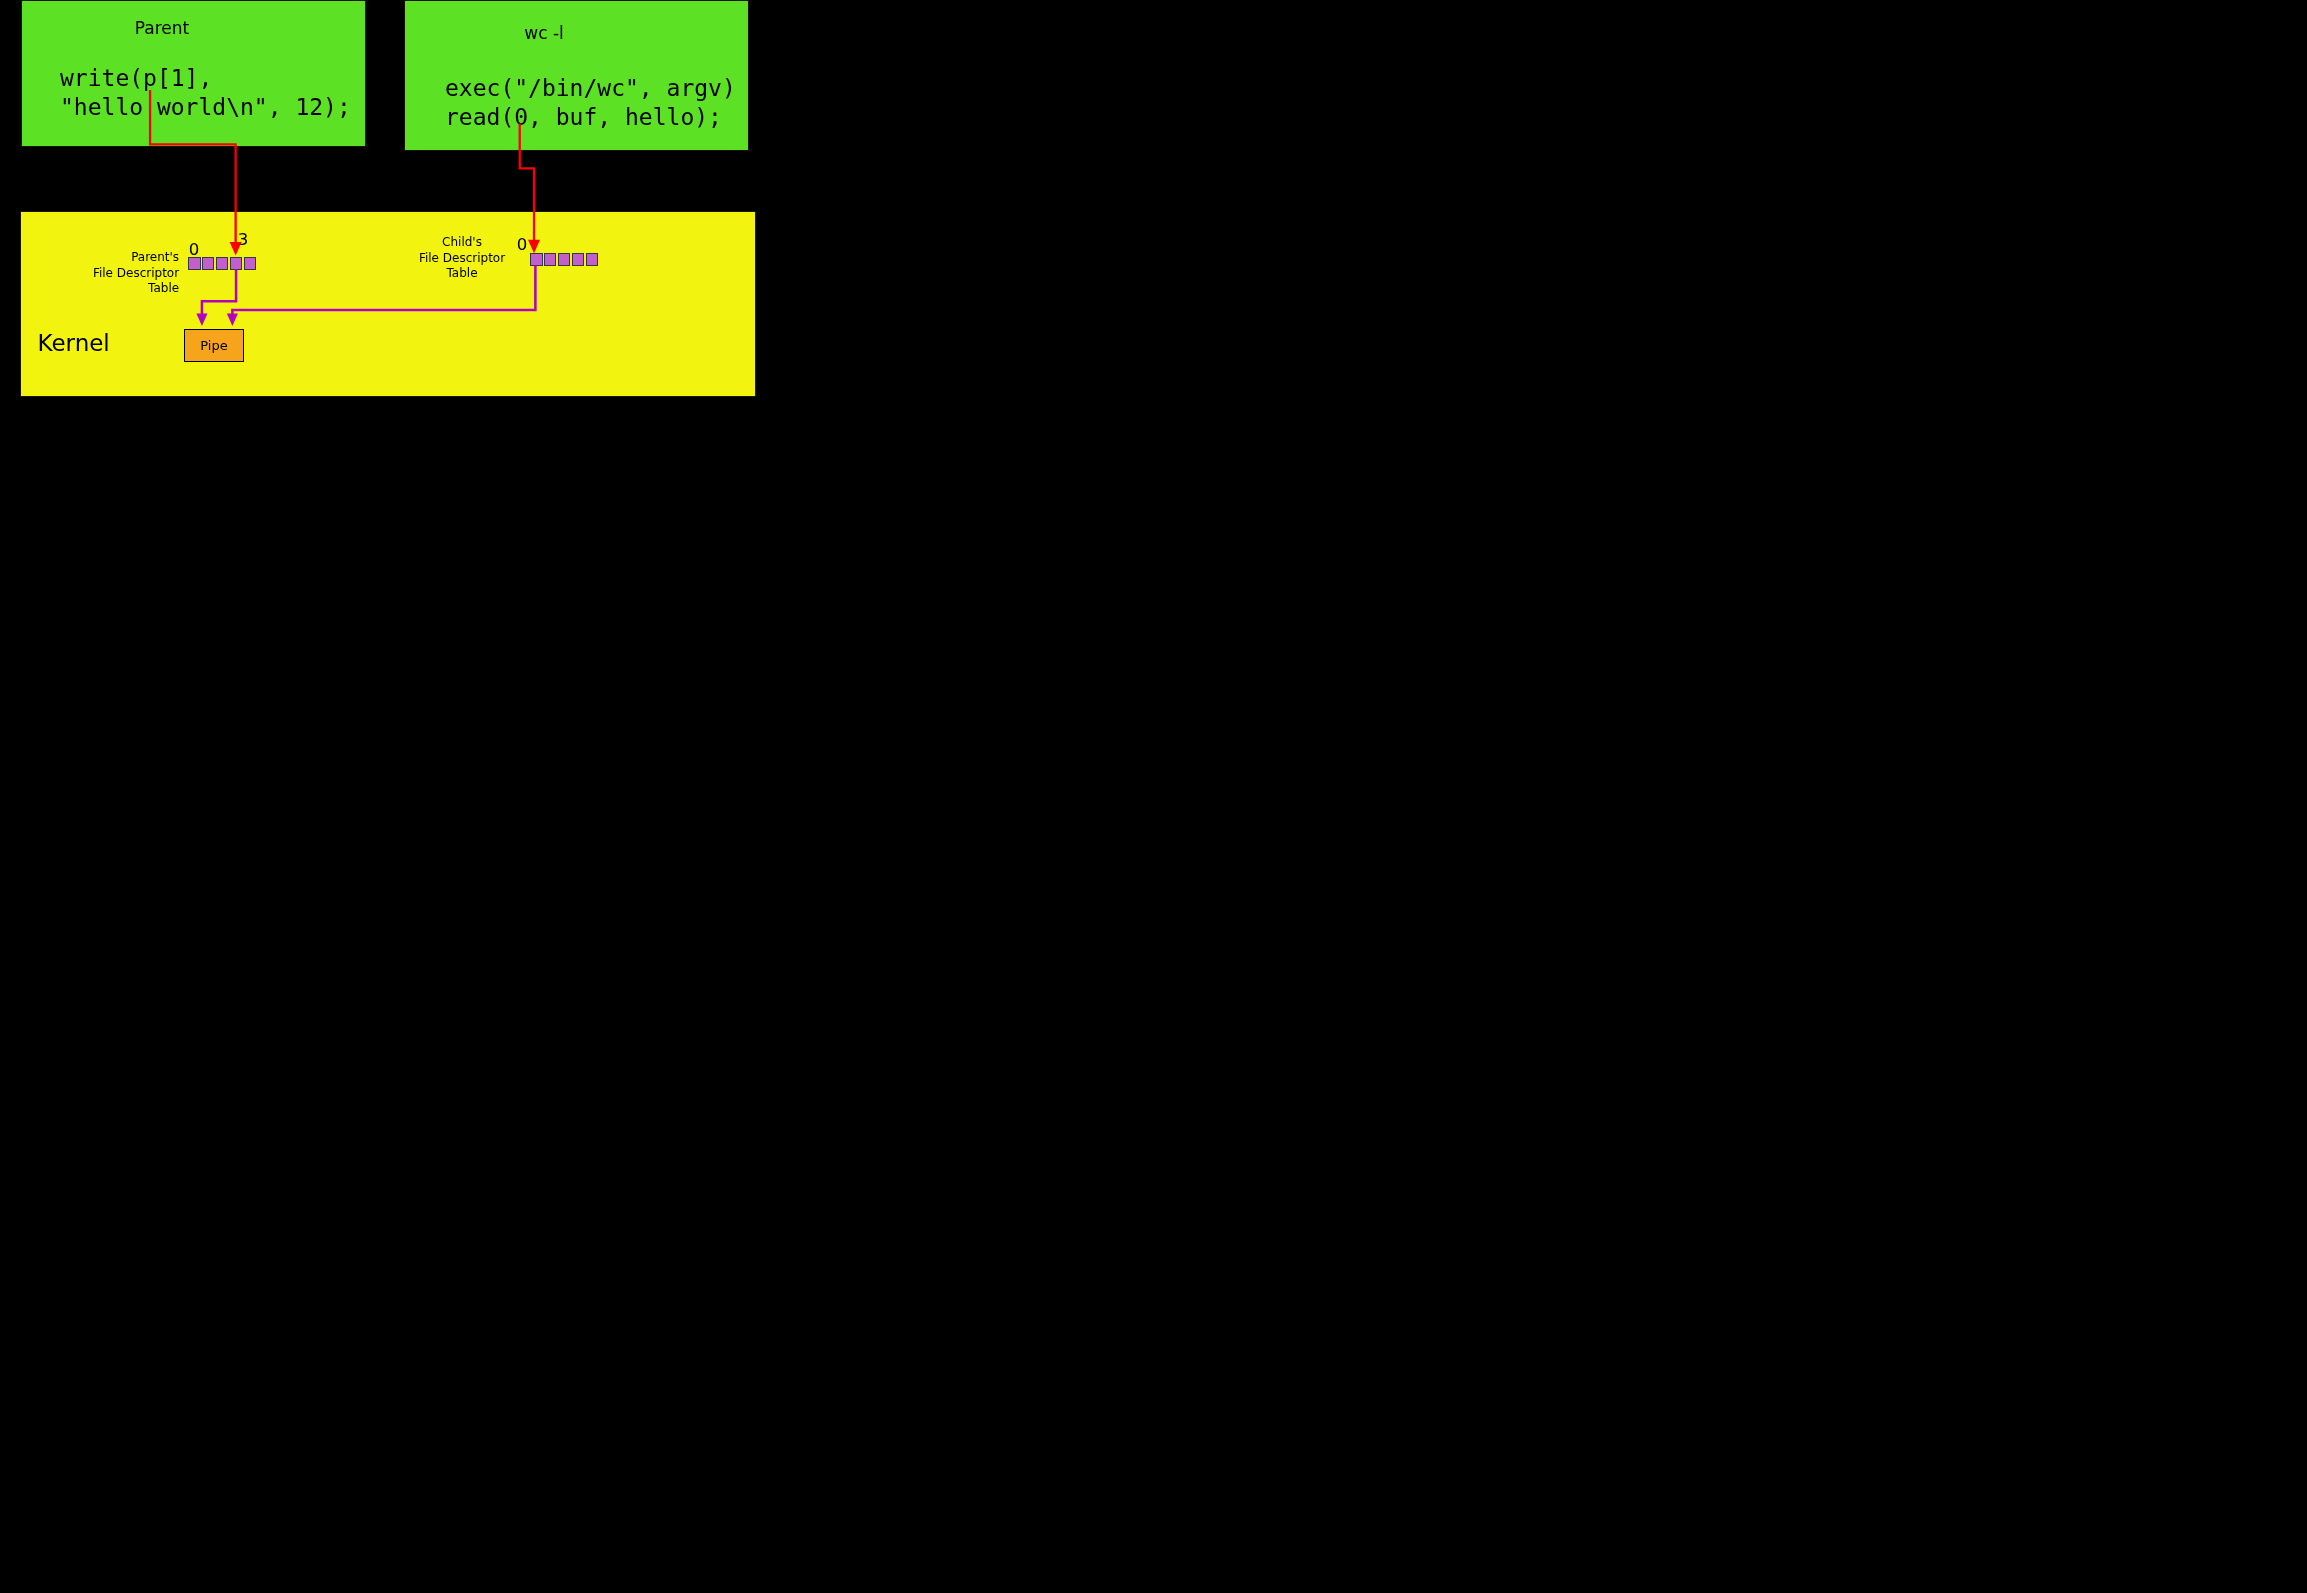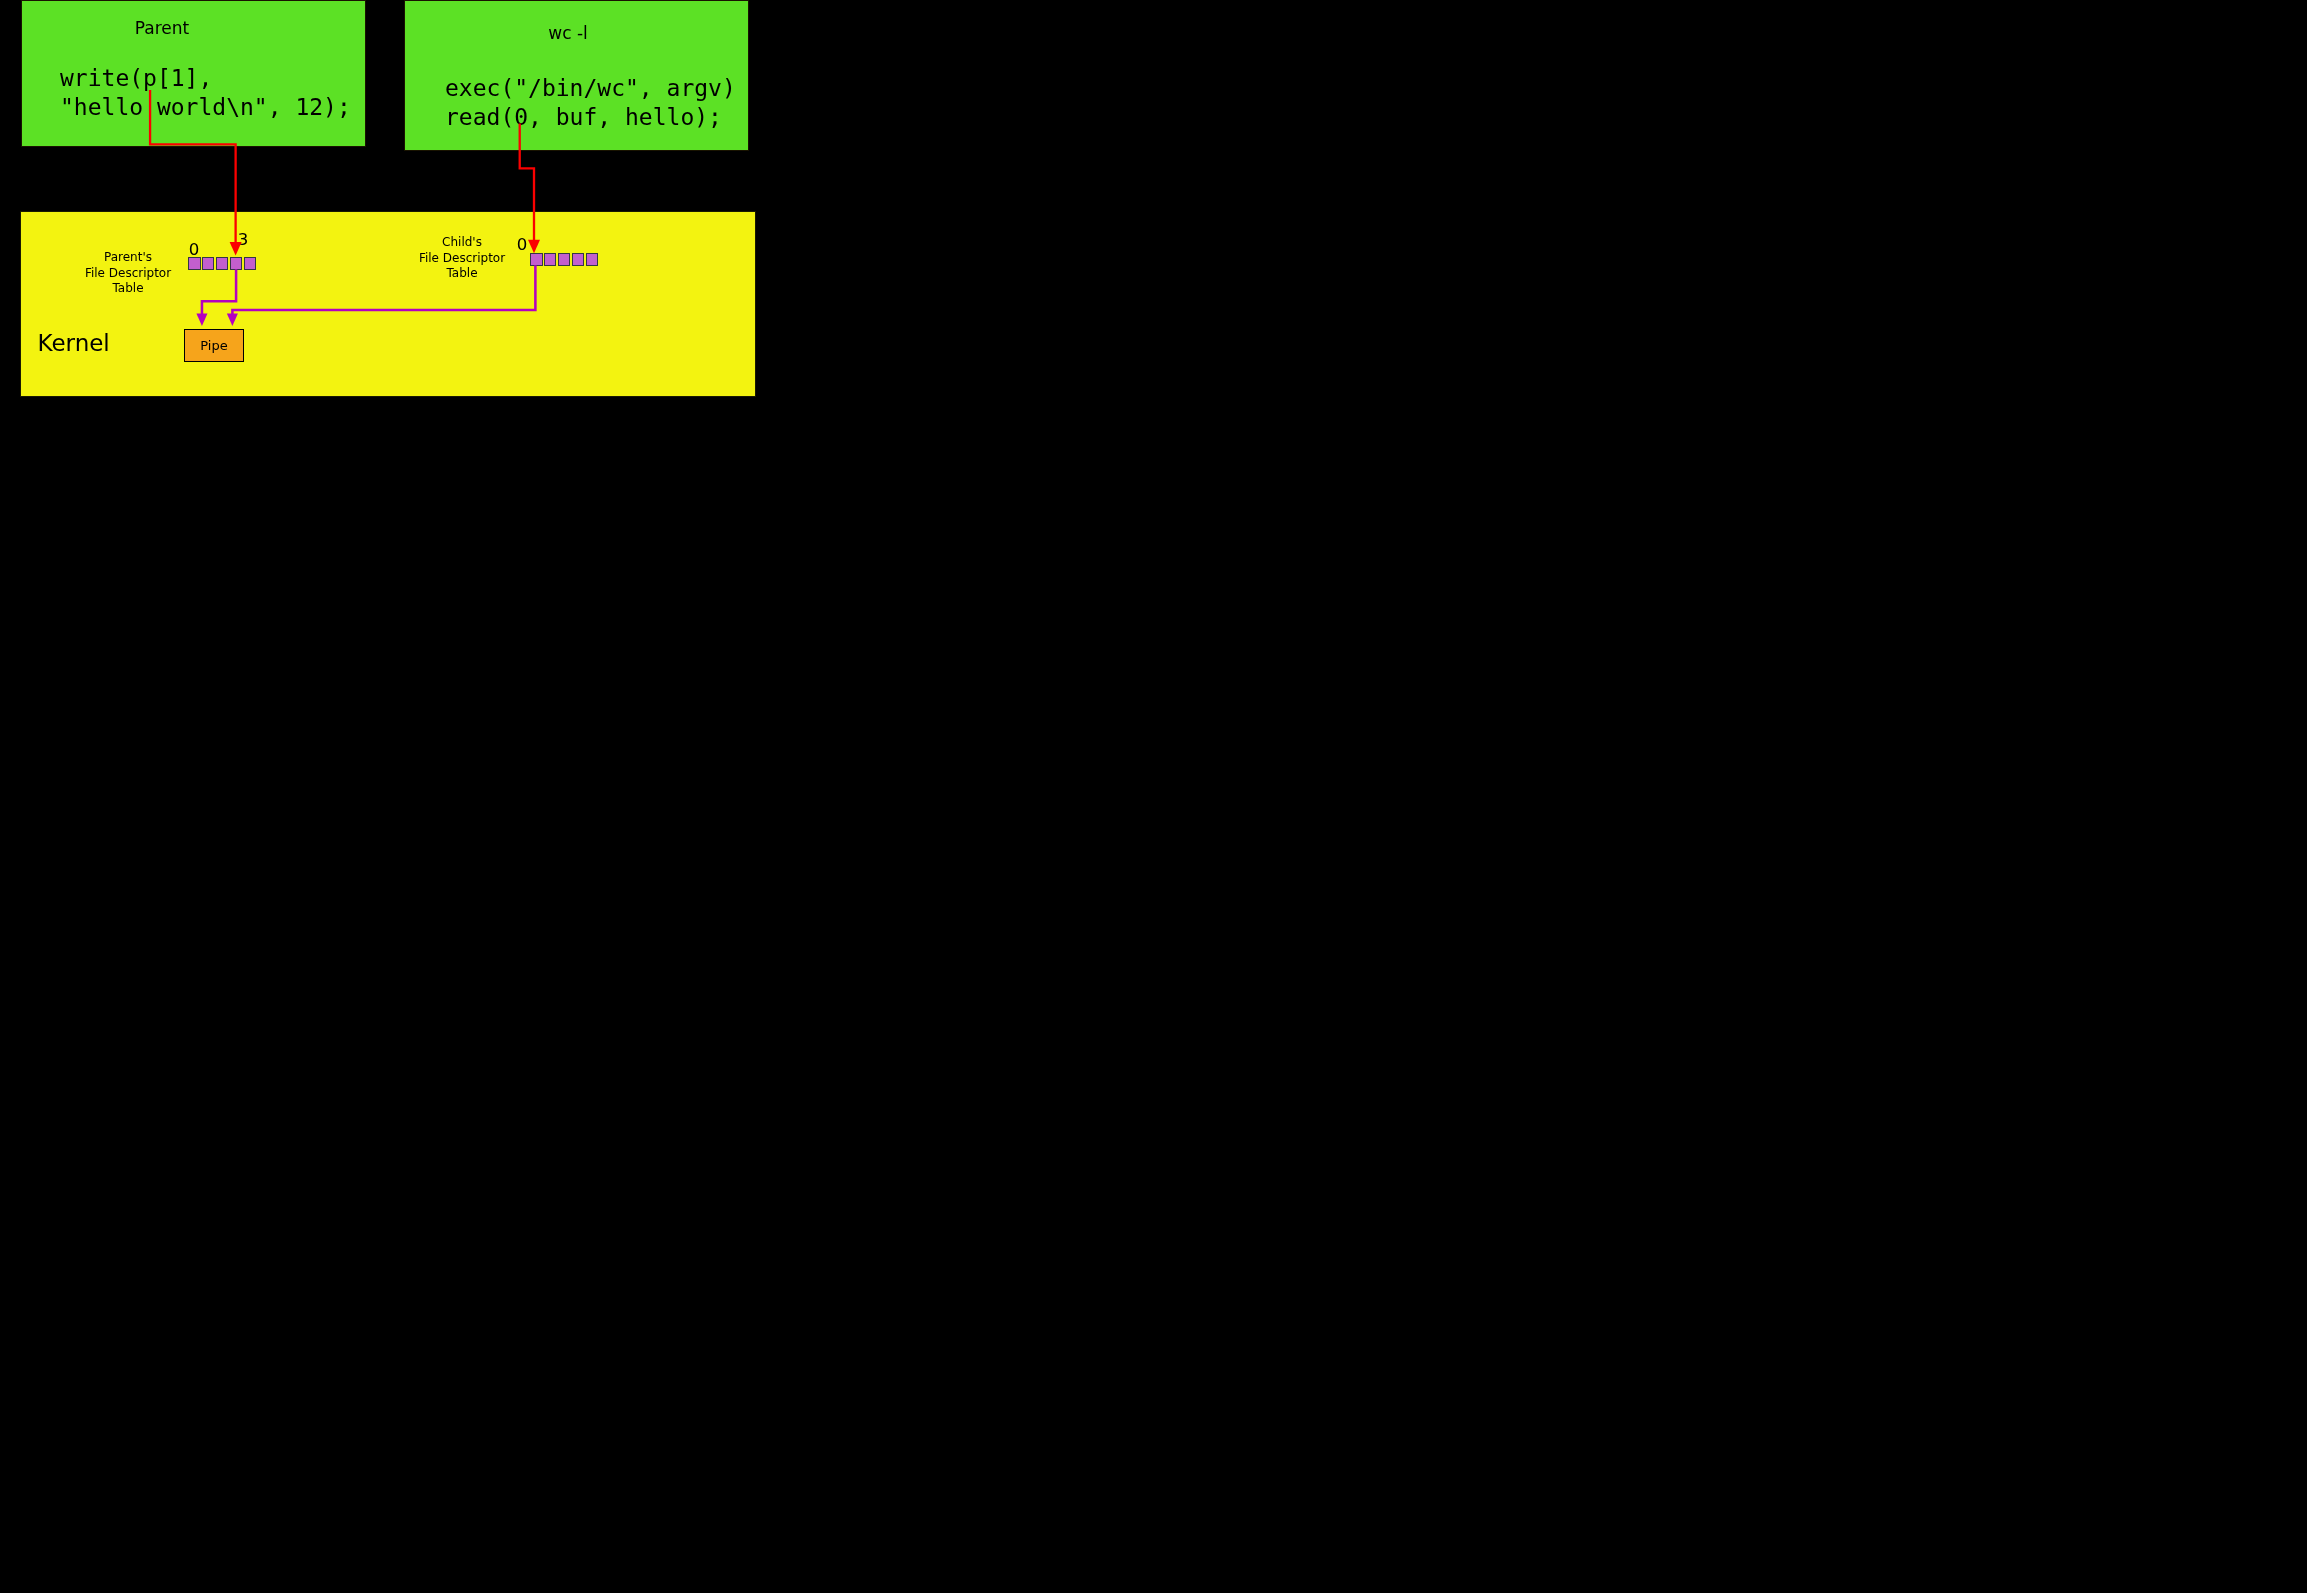--- a/index.html
+++ b/index.html
@@ -38,27 +38,27 @@
 
 <div class="canvas">
 
   <div class="box process" style="left:12.5px;top:0;width:345px;height:147px;">
   </div>
   <div class="title" style="left:154px;top:19.4px;">Parent</div>
   <div class="code" style="left:52px;top:64px;"><span>write(p[1],</span><br><span>"hello world\n", 12);</span></div>
 
   <div class="box process" style="left:396px;top:0;width:345px;height:151px;">
   </div>
-  <div class="title" style="left:560px;top:24px;">wc -l</div>
+  <div class="title" style="left:536px;top:24px;">wc -l</div>
   <div class="code" style="left:437px;top:74px;"><span>exec("/bin/wc", argv)</span><br><span>read(0, buf, hello);</span></div>
 
   <div class="box kernel" style="left:12px;top:211px;width:736px;height:186px;"></div>
   <div class="kernel-label" style="left:29.5px;top:331px;">Kernel</div>
 
-  <div class="fd-label" style="left:120px;top:250px;"><span>Parent's</span><br><span>File Descriptor</span><br><span>Table</span></div>
+  <div class="fd-label" style="left:128px;top:250px;text-align:right;"><span>Parent's</span><br><span>File Descriptor</span><br><span>Table</span></div>
   <div class="digit" style="left:186px;top:242px;">0</div>
   <div class="digit" style="left:235px;top:232px;">3</div>
   <div class="fd-row" style="left:180px;top:257px;">
       <div class="fd-cell"></div>
       <div class="fd-cell"></div>
       <div class="fd-cell"></div>
       <div class="fd-cell"></div>
       <div class="fd-cell"></div>
     </div>
 

